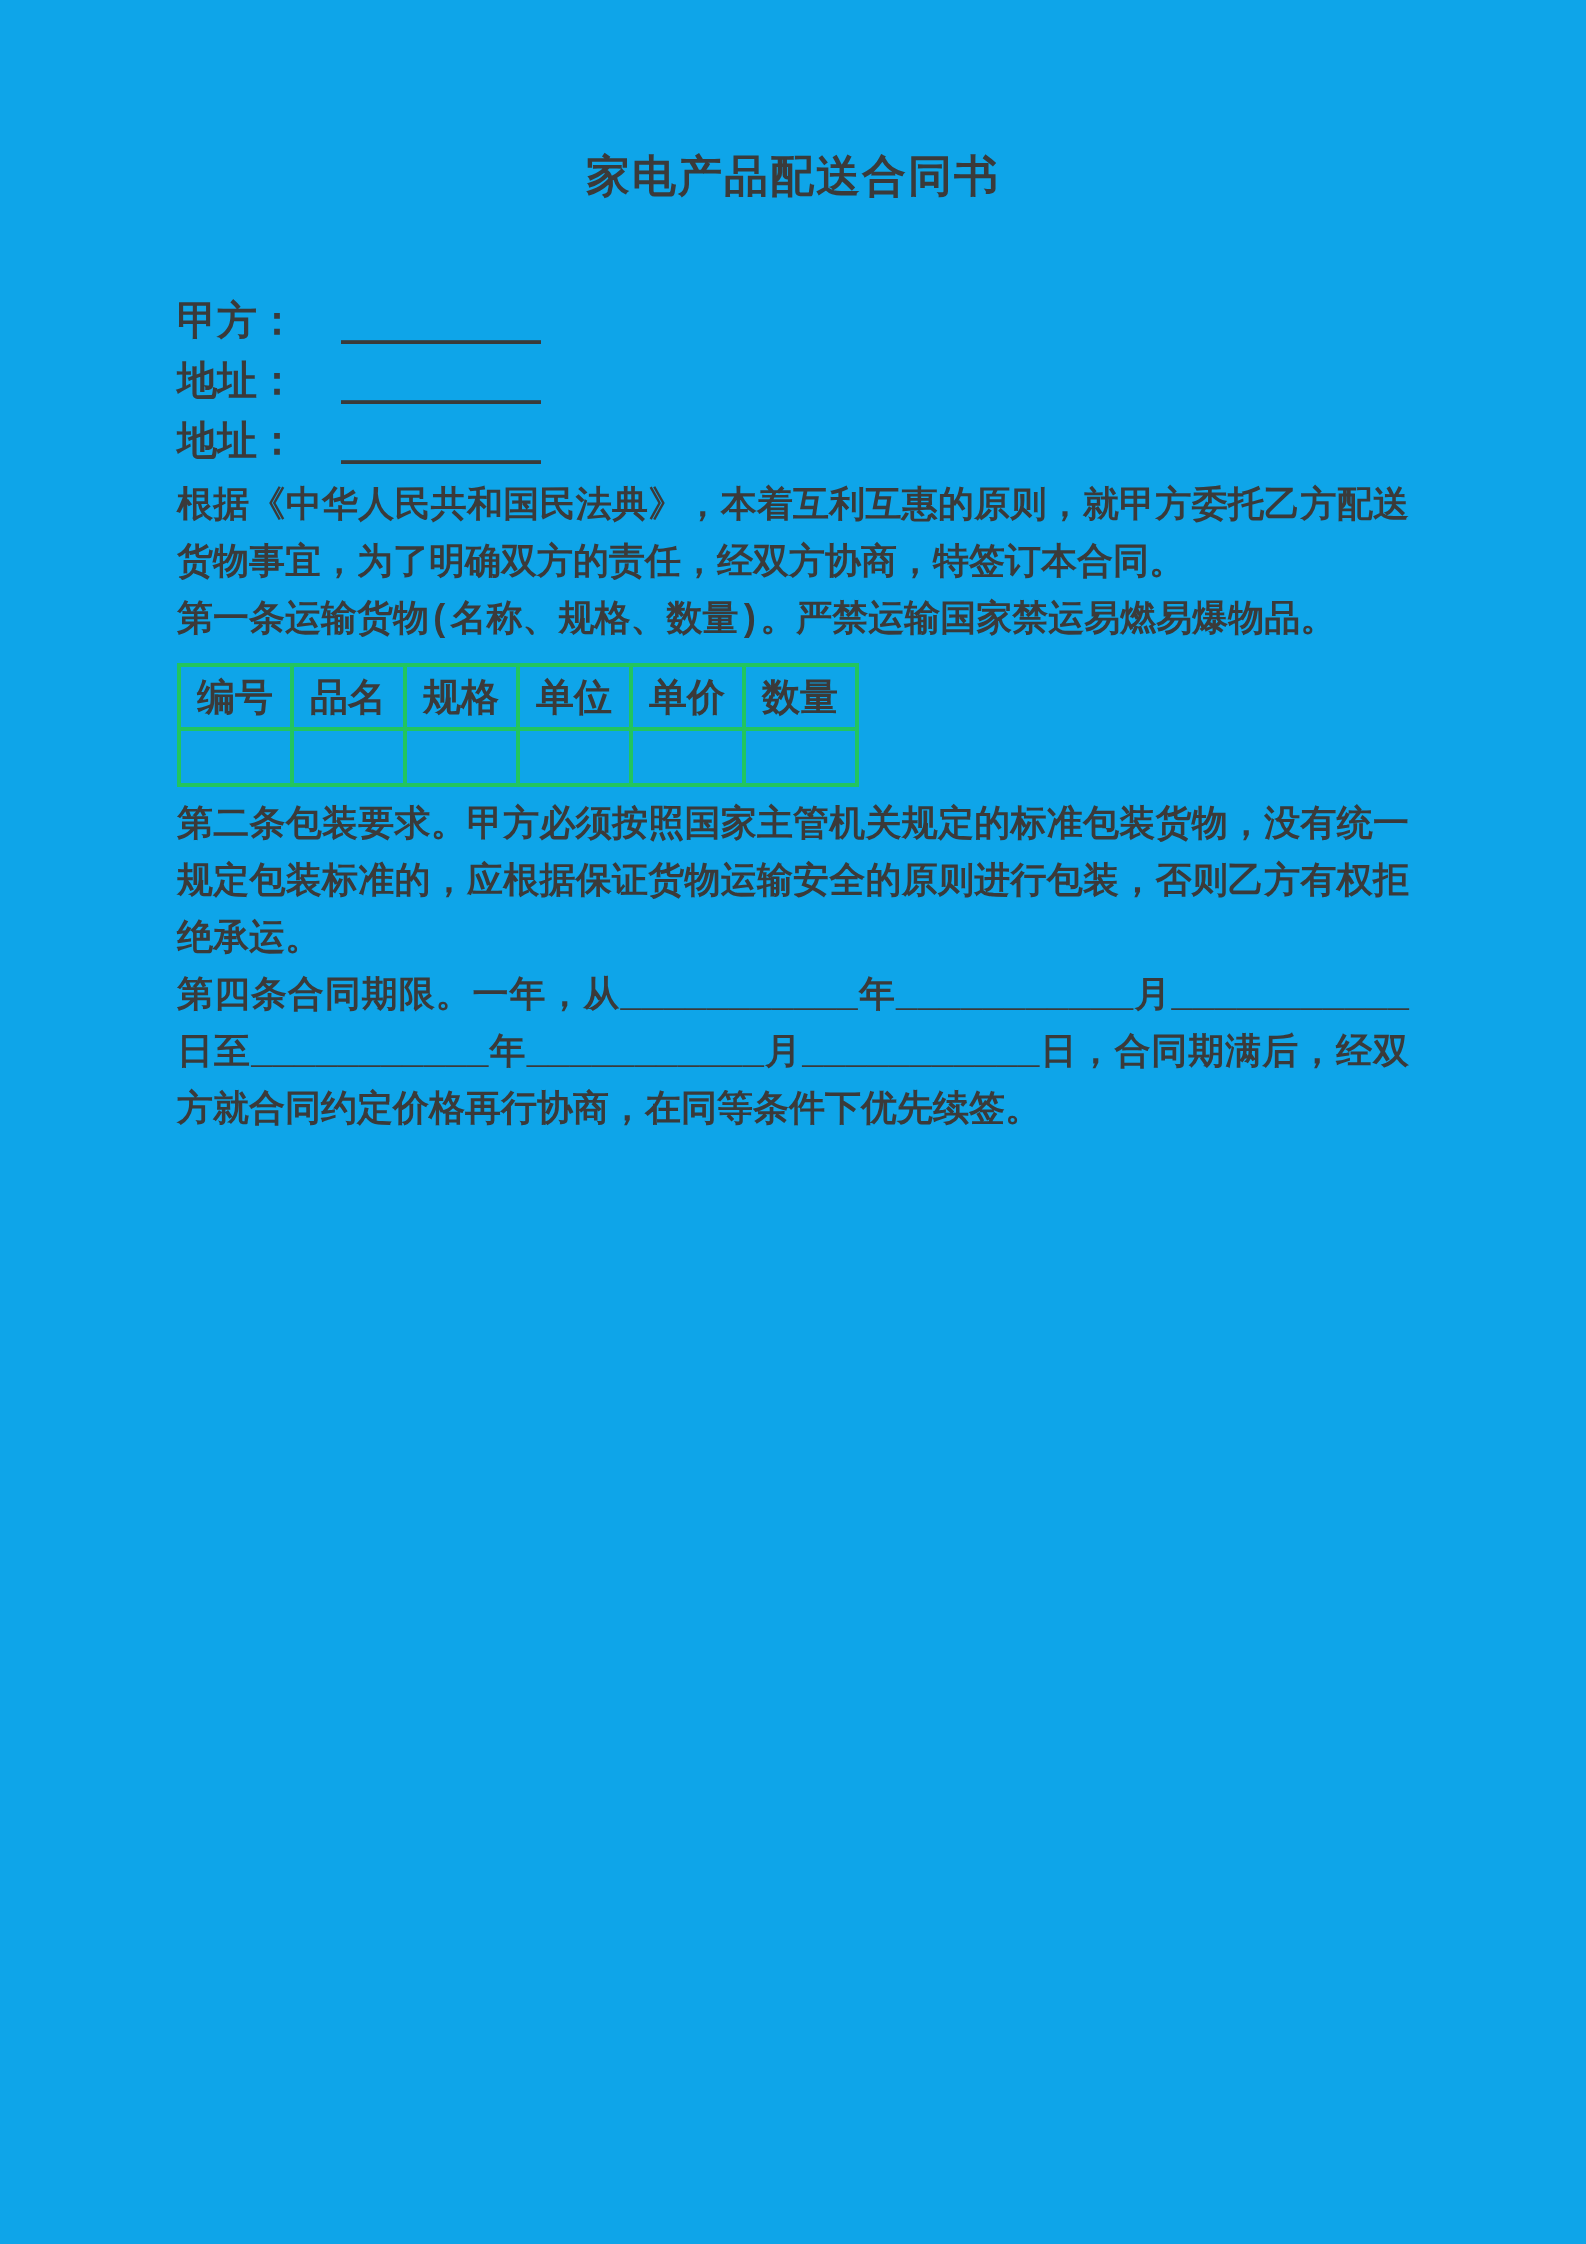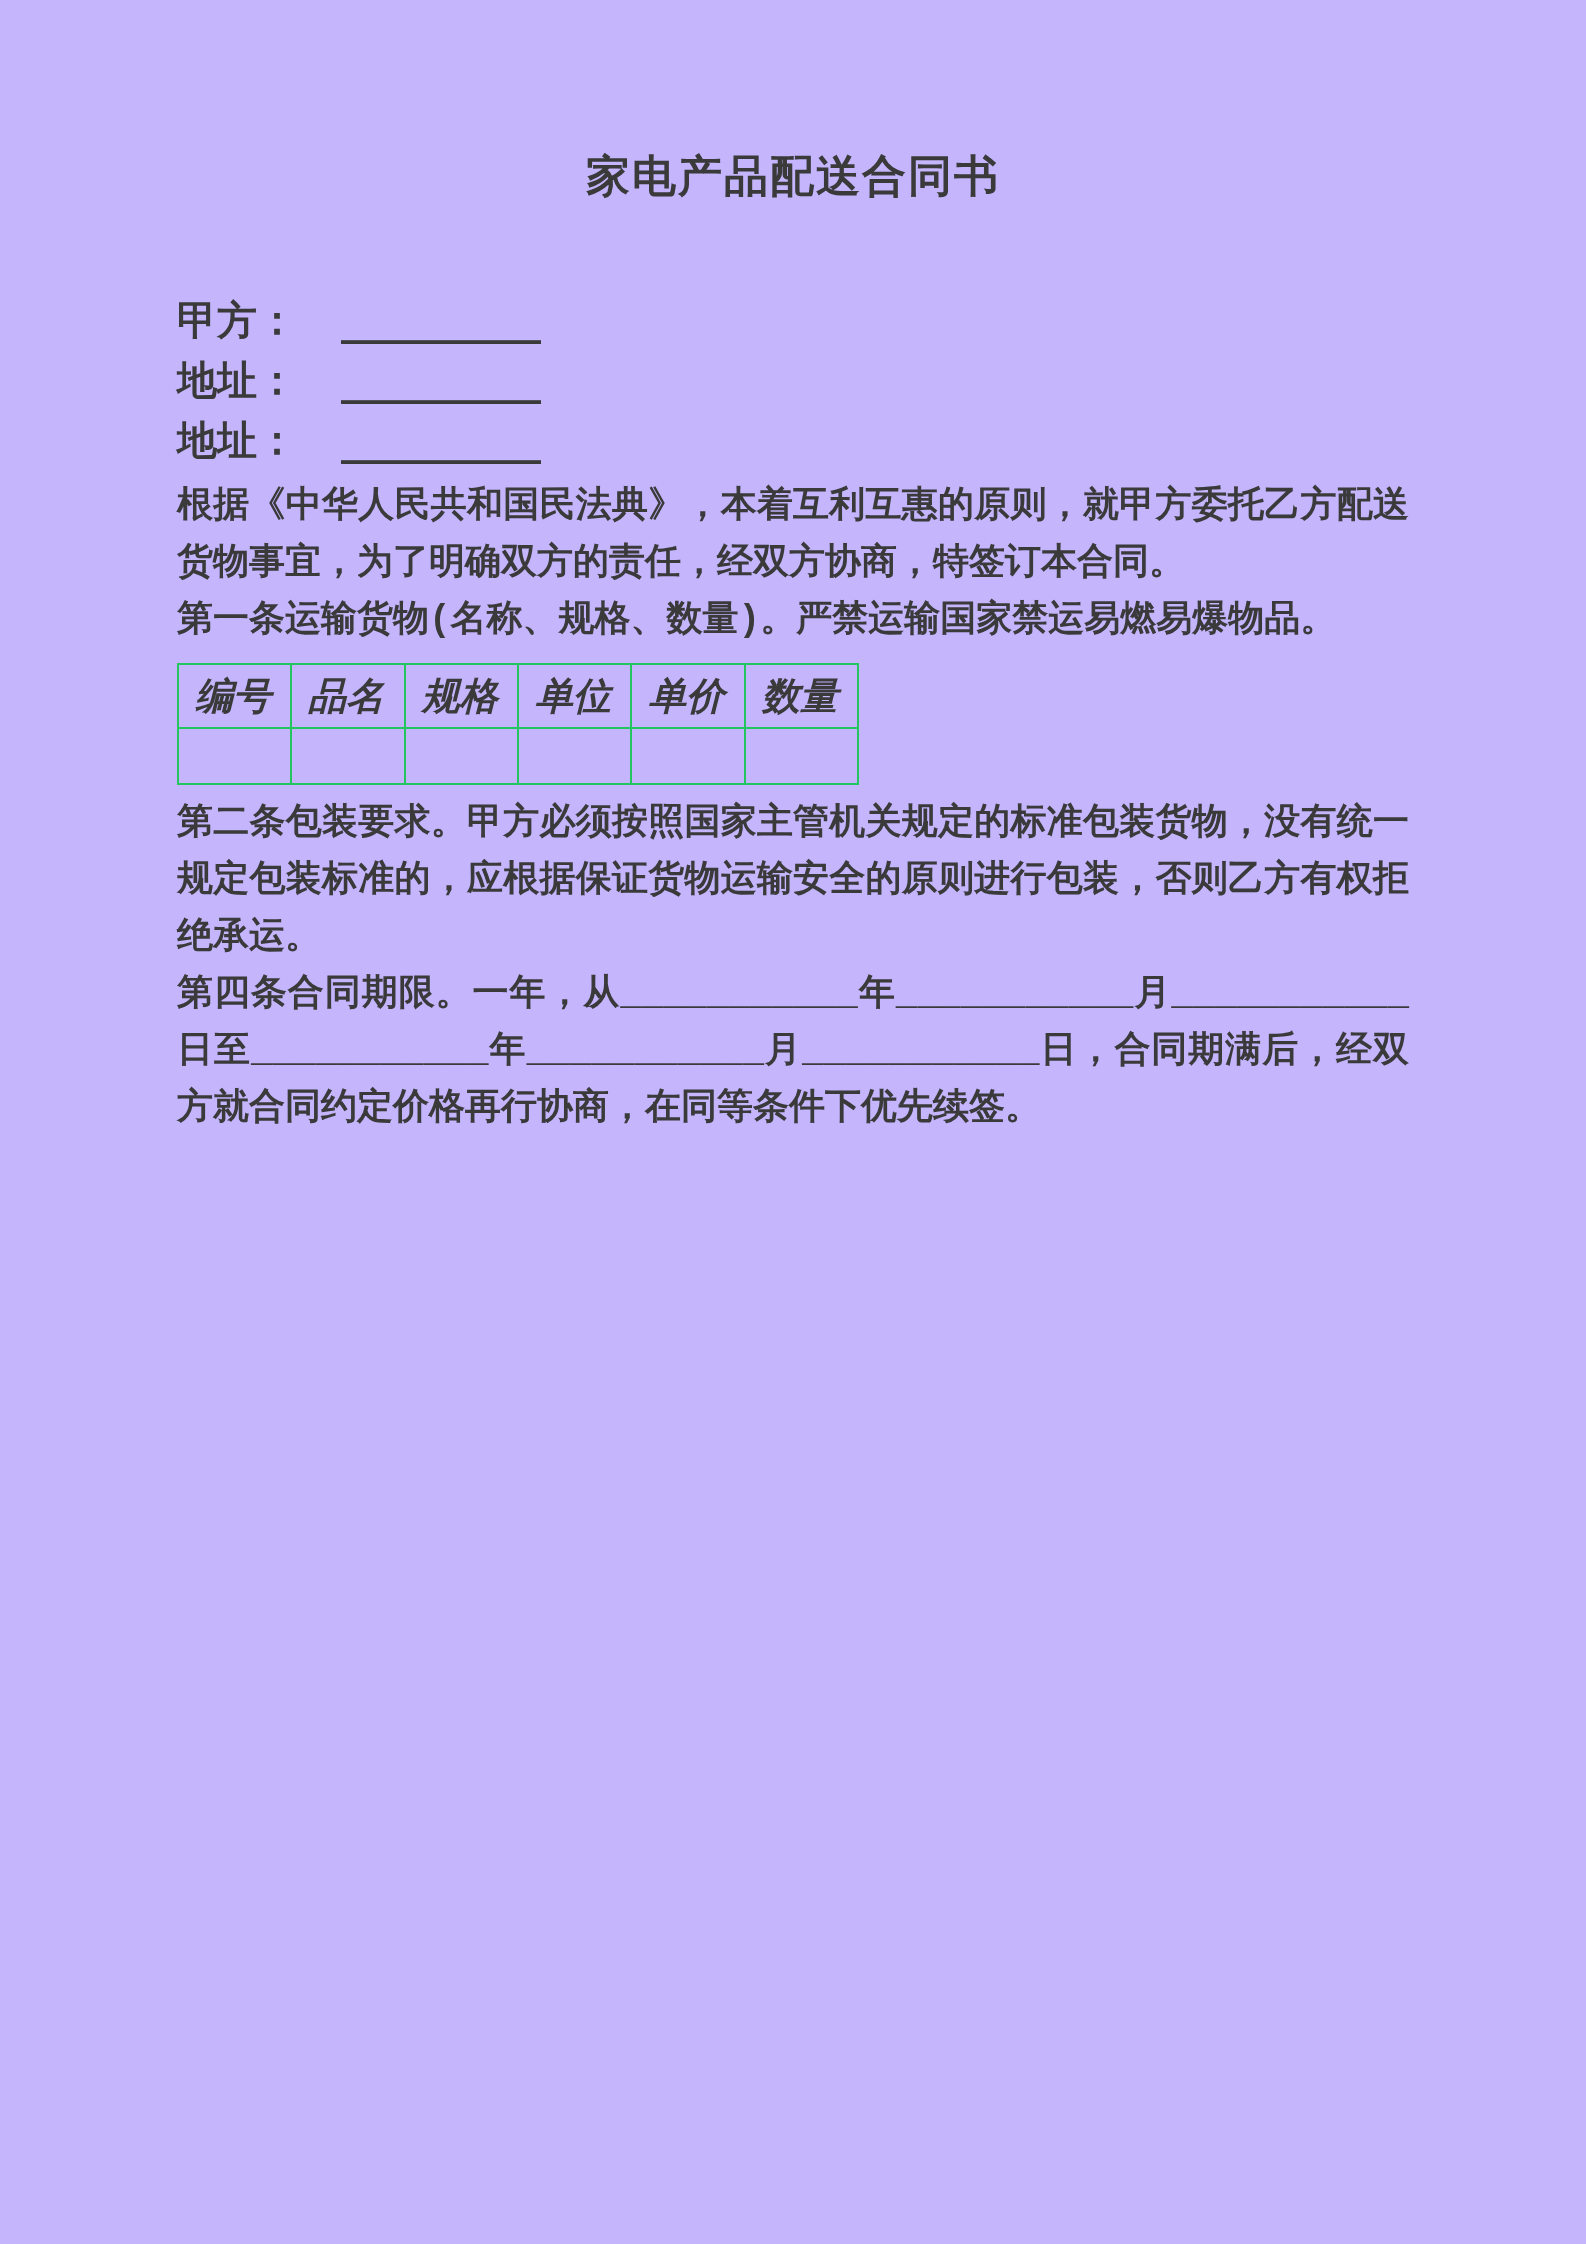--- a/index.html
+++ b/index.html
@@ -12,21 +12,21 @@
     height: 2244px;
     font-family: "DejaVu Sans", "Liberation Sans", sans-serif;
     color: #3a3a3a;
     overflow: hidden;
   }
   .page {
     box-sizing: border-box;
     width: 1586px;
     height: 2244px;
     padding: 150px 177px 0 177px;
-    background: #c4b5fd;
+    background: #0ea5e9;
   }
   .doc-title {
     margin: 0 0 96px 0;
     font-size: 44px;
     line-height: 52px;
     font-weight: 700;
     text-align: center;
     letter-spacing: 2px;
     color: #3a3a3a;
   }
@@ -56,24 +56,23 @@
     font-family: Liberation Mono, monospace;
   }
   .goods-table {
     border-collapse: collapse;
     table-layout: fixed;
     width: 682px;
     margin: 14px 0 10px 0;
   }
   .goods-table th,
   .goods-table td {
-    border: 2px solid #22c55e;
+    border: 4px solid #22c55e;
     box-sizing: border-box;
     width: 113px;
-    font-style: italic;
   }
   .goods-table th {
     height: 64px;
     padding: 4px 4px 4px 16px;
     font-size: 38px;
     font-weight: 600;
     text-align: left;
     vertical-align: middle;
     color: #3a3a3a;
   }

